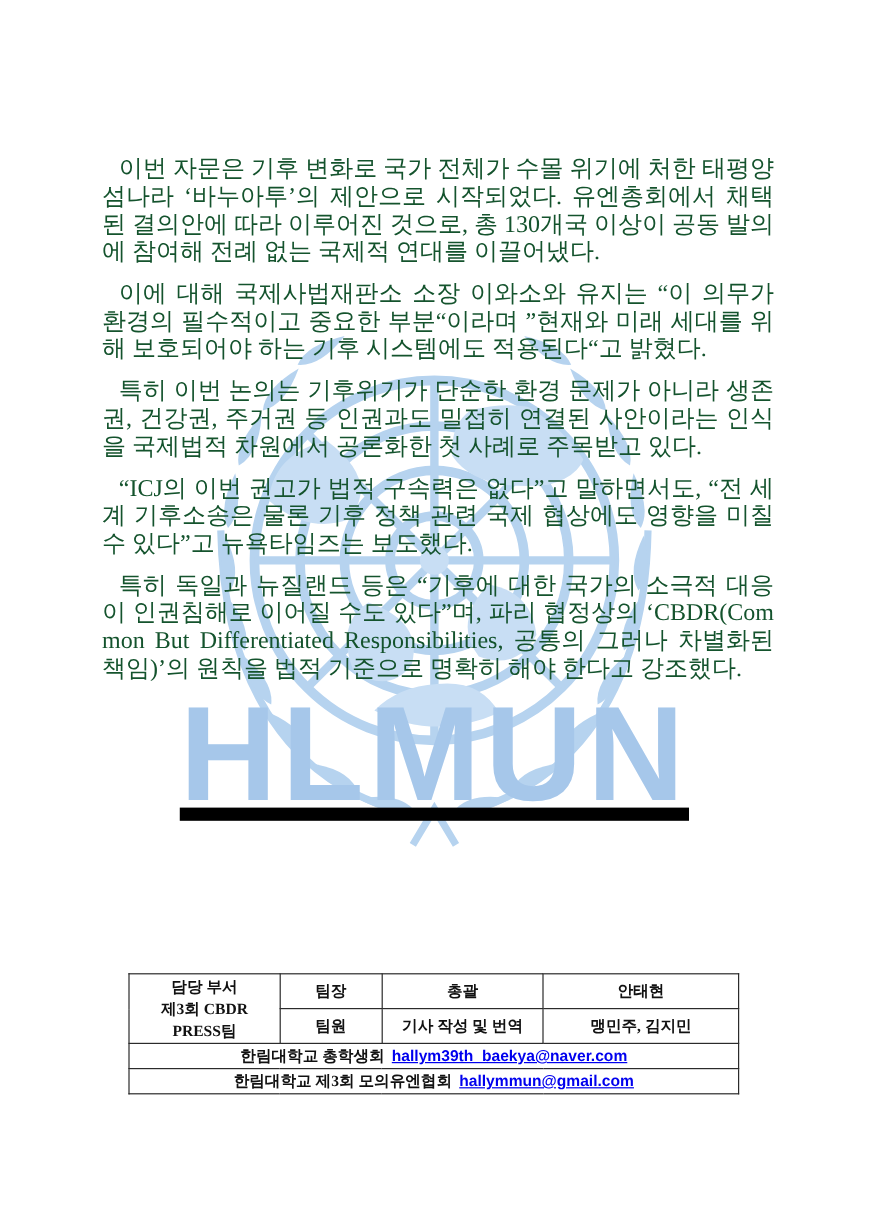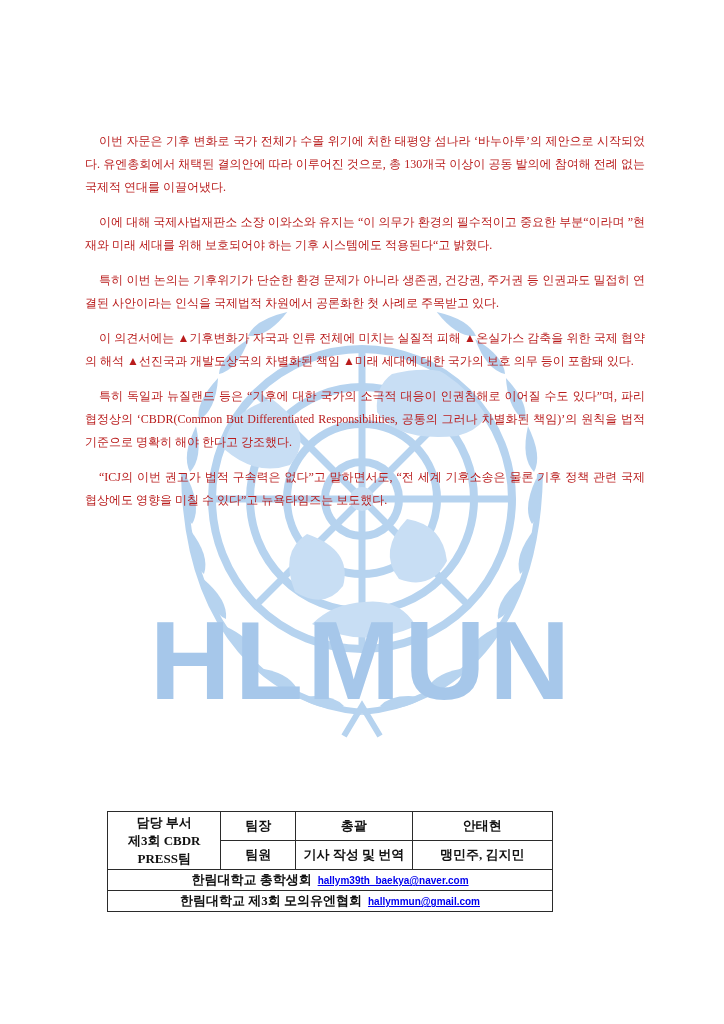--- a/index.html
+++ b/index.html
@@ -9,26 +9,27 @@
     width: 724px;
     height: 1024px;
     background: #ffffff;
     overflow: hidden;
     font-family: "Liberation Serif", serif;
   }
 
   
   .watermark {
     position: absolute;
-    top: 304px;
+    top: 272px;
     left: 0;
     width: 724px;
     text-align: center;
     pointer-events: none;
     z-index: 0;
+    text-decoration: underline;
   }
   .watermark svg { display: block; margin: 0 auto; }
   .wm-text {
     margin-top: -145px;
     font-family: "Liberation Sans", sans-serif;
     font-size: 112px;
     font-weight: 800;
     letter-spacing: 4px;
     color: #a6c7ea;
     line-height: 1.1;
@@ -38,34 +39,34 @@
   
   .content {
     position: absolute;
     left: 85px;
     top: 130px;
     width: 560px;
     z-index: 1;
   }
   .content p {
     margin: 0 0 12px 0;
-    font-size: 12px;
+    font-size: 20px;
     line-height: 23px;
-    color: #b91c1c;
+    color: #14532d;
     text-align: justify;
     text-indent: 14px;
     word-break: break-all;
   }
 
   
   .contact {
     position: absolute;
     left: 107px;
     top: 811px;
-    width: 446px;
+    width: 509px;
     border-collapse: collapse;
     z-index: 1;
     font-family: "Liberation Serif", serif;
   }
   .contact td {
     border: 1px solid #2b2b2b;
     font-size: 13px;
     font-weight: bold;
     color: #111;
     text-align: center;
@@ -74,21 +75,21 @@
   }
   .contact { border: 1.5px solid #2b2b2b; }
   .contact td.dept { line-height: 18px; }
   .contact tr.staff-row td { height: 26px; }
   .contact tr.footer-row td { height: 17px; }
   .contact a.email {
     color: #0000ee;
     text-decoration: underline;
     font-weight: bold;
     font-family: "Liberation Sans", sans-serif;
-    font-size: 10px;
+    font-size: 13px;
   }
   .contact .flabel { margin-right: 6px; font-family: Liberation Serif, serif; }
 </style>
 </head>
 <body>
 
 <div class="page">
 
   <div class="watermark">
     <svg width="480" height="440" viewBox="0 0 480 440" aria-hidden="true">
@@ -138,23 +139,22 @@
       <use href="#rbranch" transform="translate(480,0) scale(-1,1)"></use>
       <path d="M222 432 L240 402 L258 432" fill="none" stroke="#b6d3ef" stroke-width="6"></path>
     </svg>
     <div class="wm-text">HLMUN</div>
   </div>
 
   <div class="content">
     <p>이번 자문은 기후 변화로 국가 전체가 수몰 위기에 처한 태평양 섬나라 ‘바누아투’의 제안으로 시작되었다. 유엔총회에서 채택된 결의안에 따라 이루어진 것으로, 총 130개국 이상이 공동 발의에 참여해 전례 없는 국제적 연대를 이끌어냈다.</p>
     <p>이에 대해 국제사법재판소 소장 이와소와 유지는 “이 의무가 환경의 필수적이고 중요한 부분“이라며 ”현재와 미래 세대를 위해 보호되어야 하는 기후 시스템에도 적용된다“고 밝혔다.</p>
     <p>특히 이번 논의는 기후위기가 단순한 환경 문제가 아니라 생존권, 건강권, 주거권 등 인권과도 밀접히 연결된 사안이라는 인식을 국제법적 차원에서 공론화한 첫 사례로 주목받고 있다.</p>
-    <p>이 의견서에는 ▲기후변화가 자국과 인류 전체에 미치는 실질적 피해 ▲온실가스 감축을 위한 국제 협약의 해석 ▲선진국과 개발도상국의 차별화된 책임 ▲미래 세대에 대한 국가의 보호 의무 등이 포함돼 있다.</p>
+    <p>“ICJ의 이번 권고가 법적 구속력은 없다”고 말하면서도, “전 세계 기후소송은 물론 기후 정책 관련 국제 협상에도 영향을 미칠 수 있다”고 뉴욕타임즈는 보도했다.</p>
     <p>특히 독일과 뉴질랜드 등은 “기후에 대한 국가의 소극적 대응이 인권침해로 이어질 수도 있다”며, 파리 협정상의 ‘CBDR(Common But Differentiated Responsibilities, 공통의 그러나 차별화된 책임)’의 원칙을 법적 기준으로 명확히 해야 한다고 강조했다.</p>
-    <p>“ICJ의 이번 권고가 법적 구속력은 없다”고 말하면서도, “전 세계 기후소송은 물론 기후 정책 관련 국제 협상에도 영향을 미칠 수 있다”고 뉴욕타임즈는 보도했다.</p>
   </div>
 
   <table class="contact">
     <colgroup>
       <col style="width:126px">
         <col style="width:85px">
         <col style="width:135px">
         <col style="width:163px">
     </colgroup>
     <tbody>

